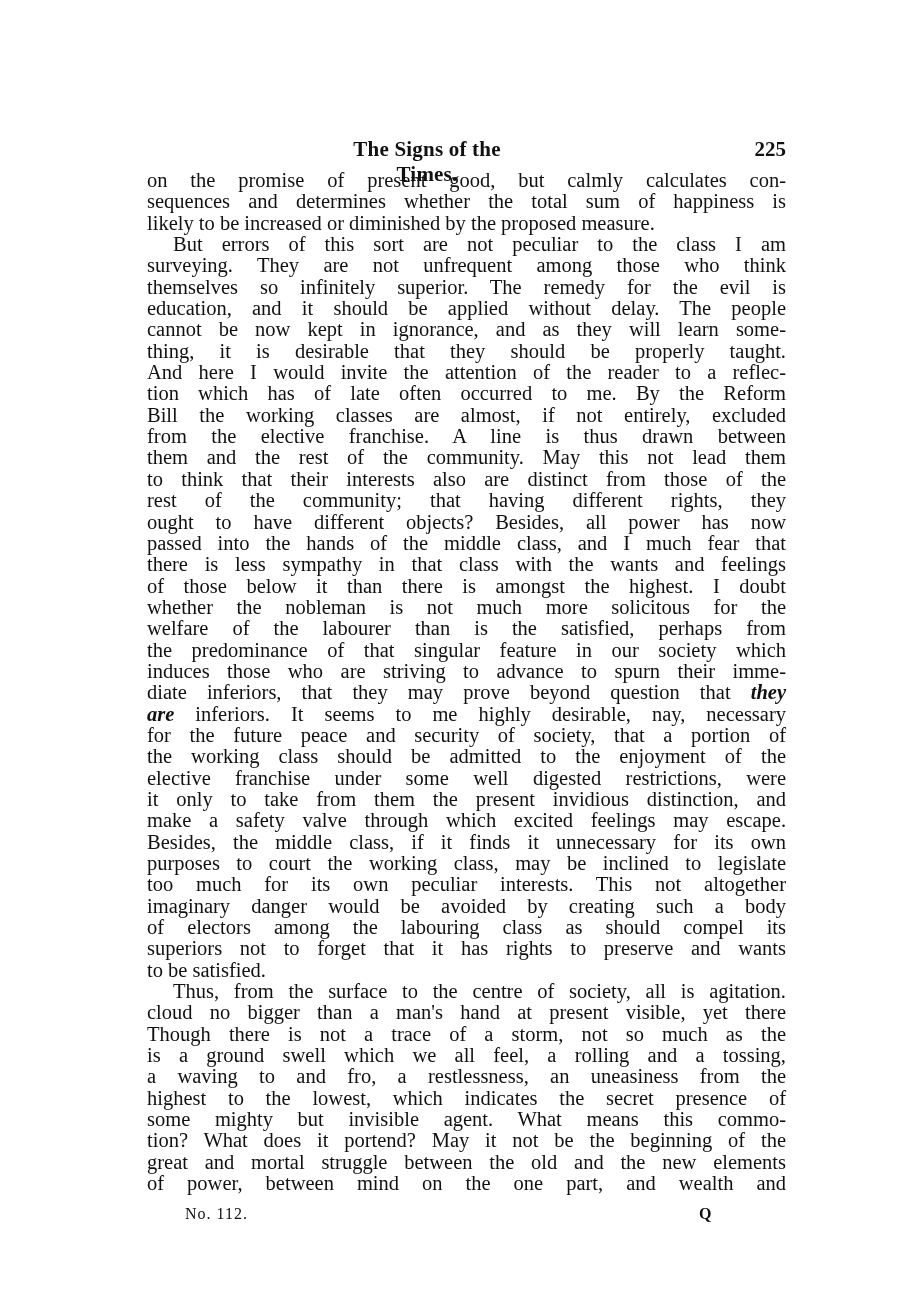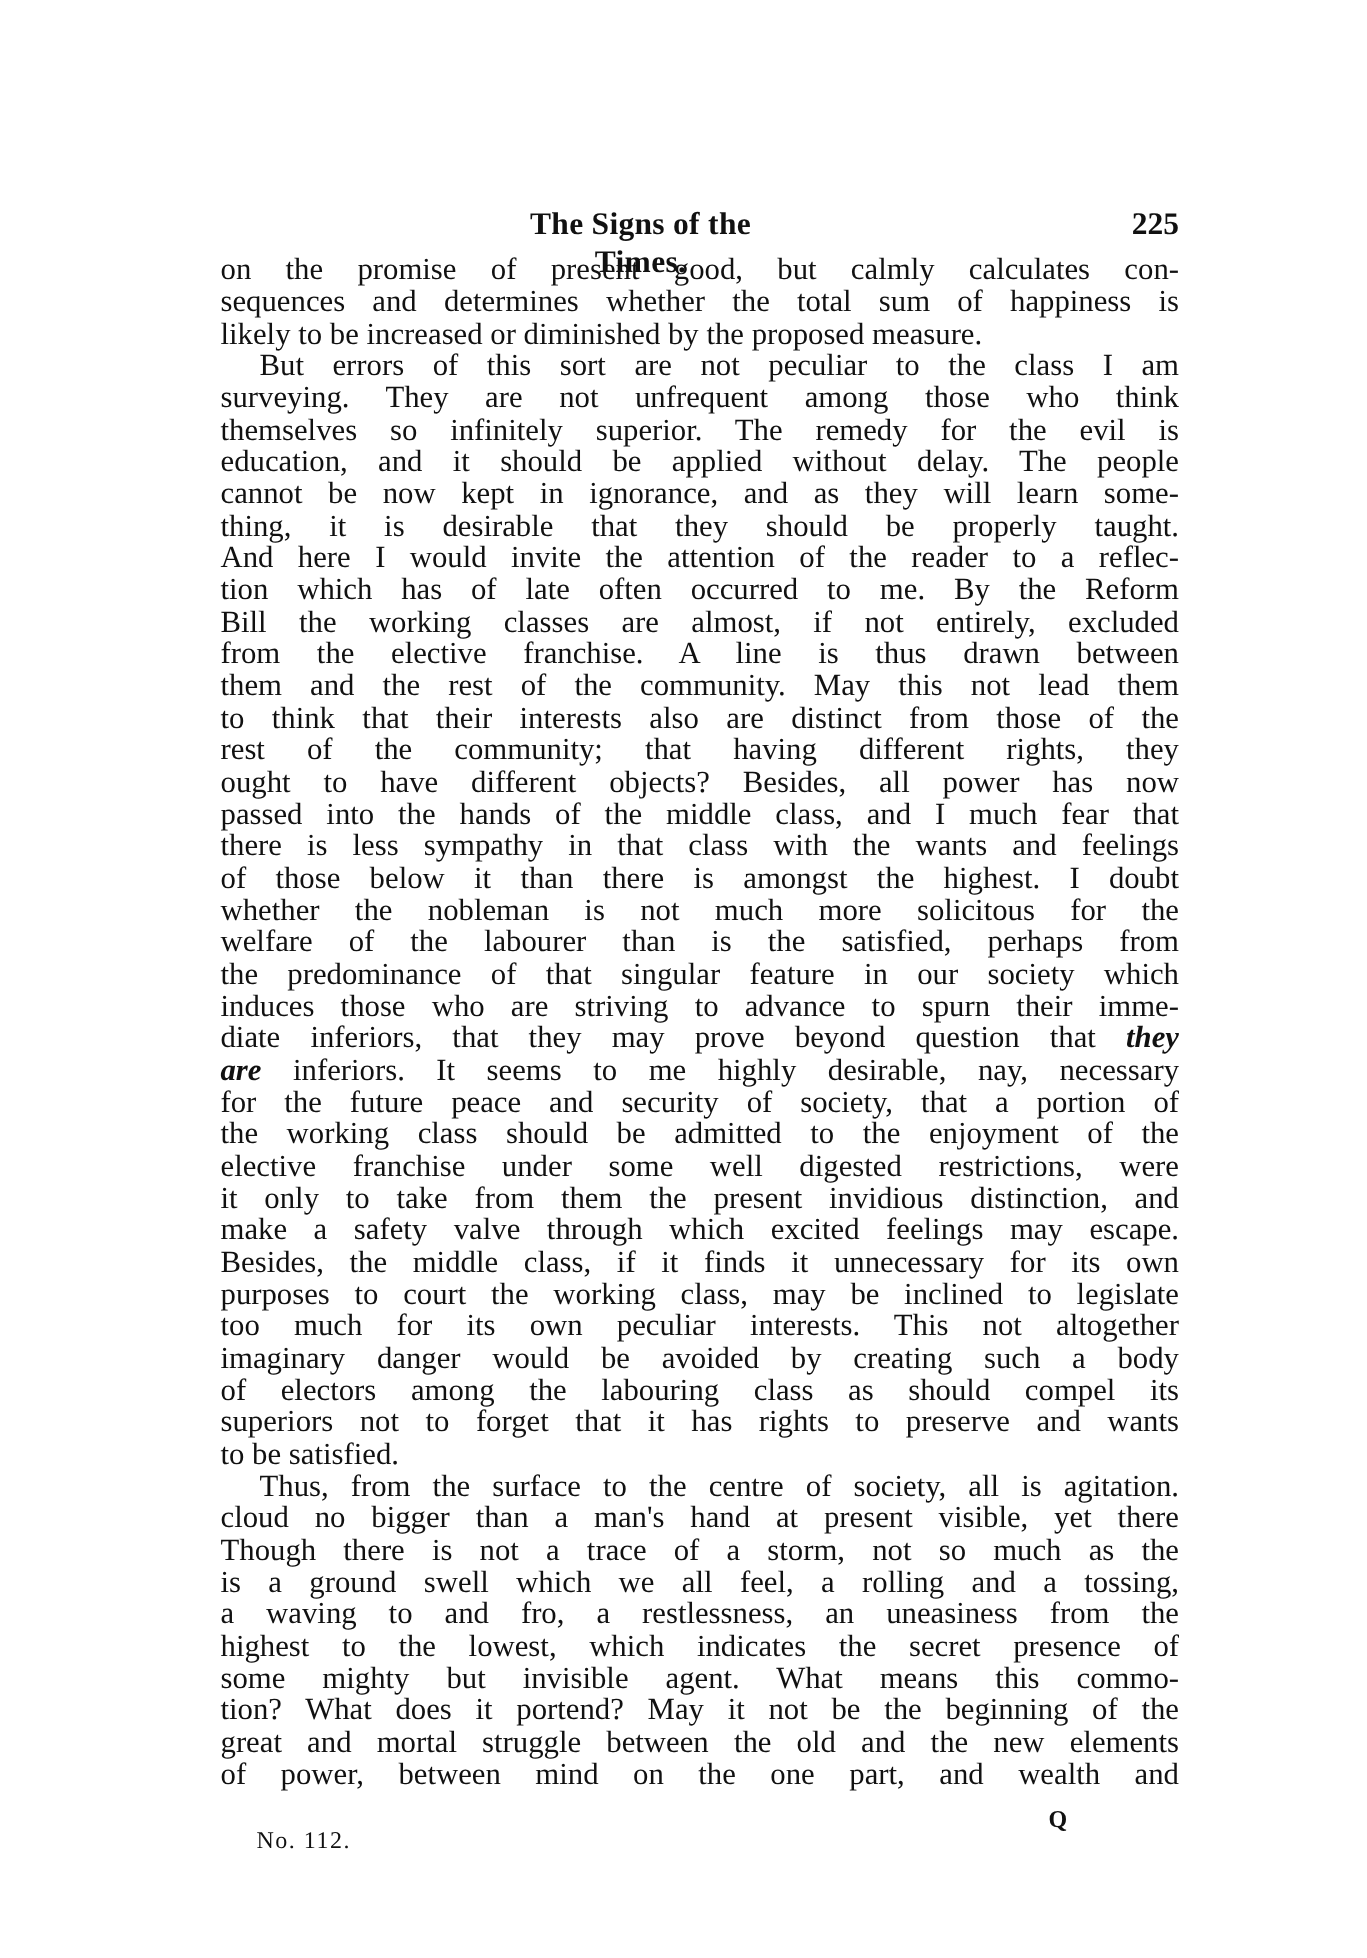--- a/index.html
+++ b/index.html
@@ -73,24 +73,23 @@
   .foot {
     position: absolute;
     top: 1205px;
     left: 0;
     width: 639px;
     height: 24px;
     font-size: 16px;
   }
   .signature-no {
     position: absolute;
-    left: 24px;
+    left: 38px;
     top: 0;
     letter-spacing: 1px;
-    margin-top: 14px;
   }
   .signature-mark {
     position: absolute;
     left: 552px;
     top: 0;
     font-weight: bold;
   }
   em.it {
     font-style: italic;
     font-weight: bold;

